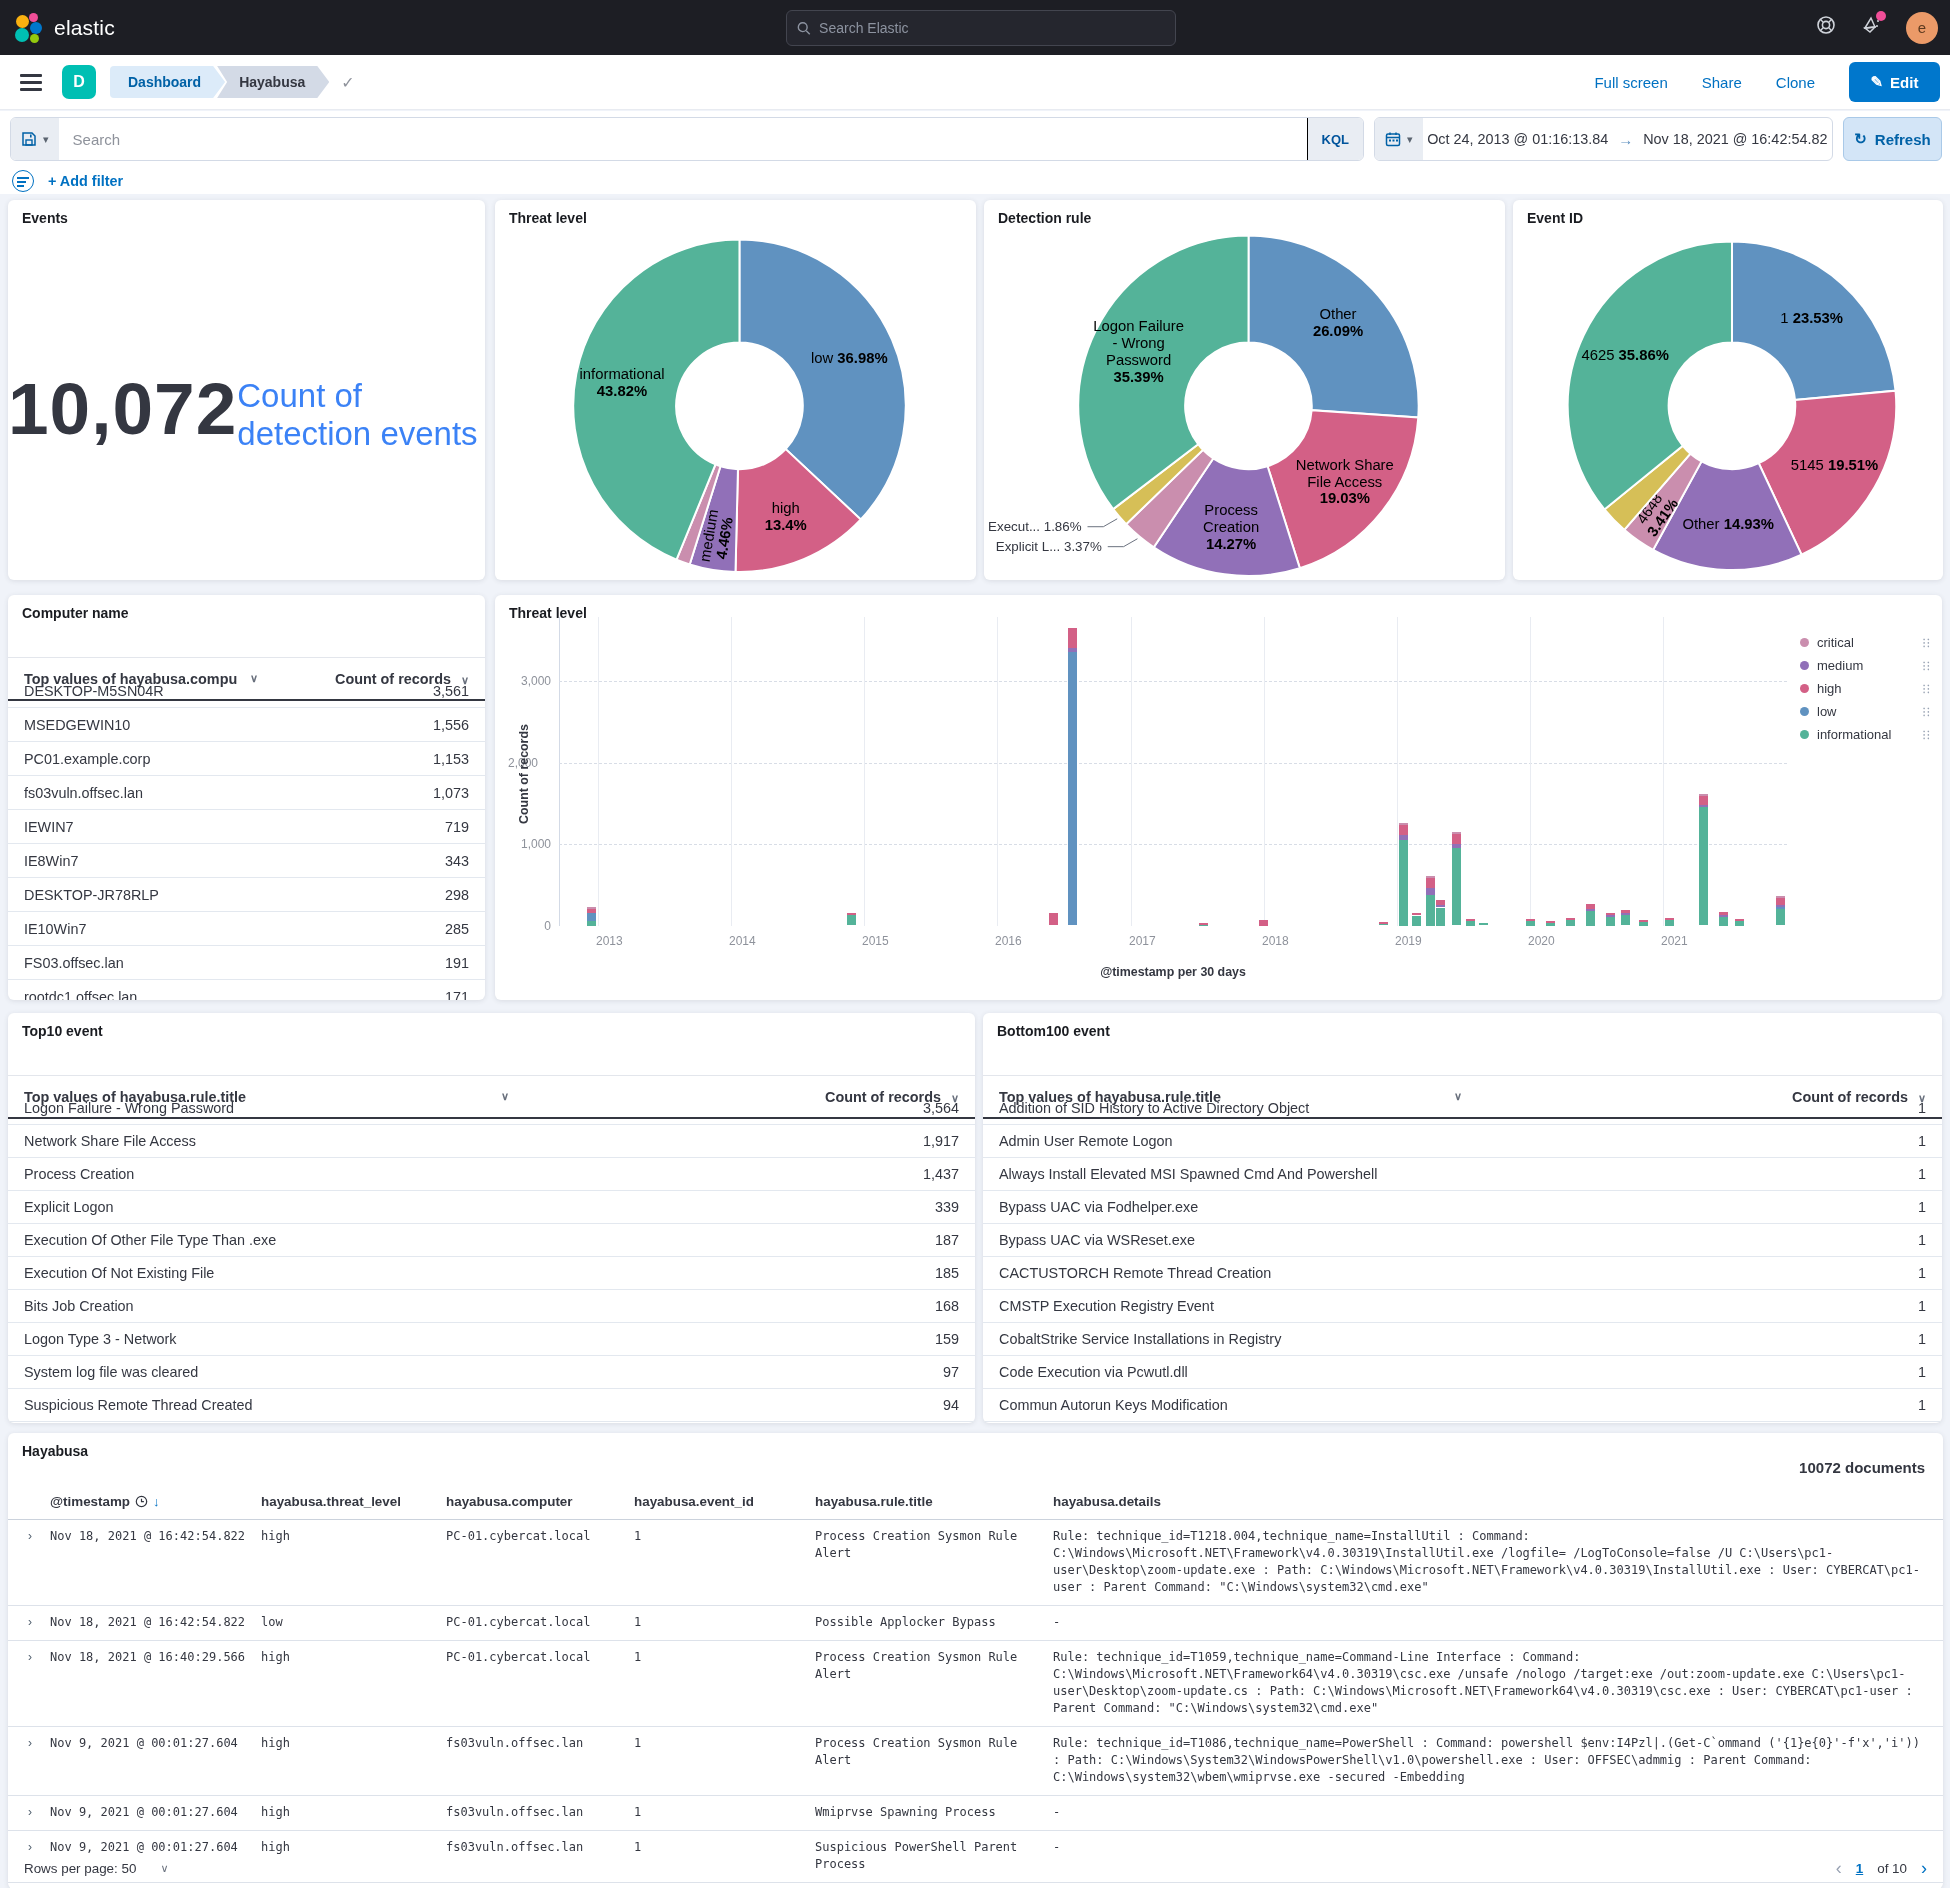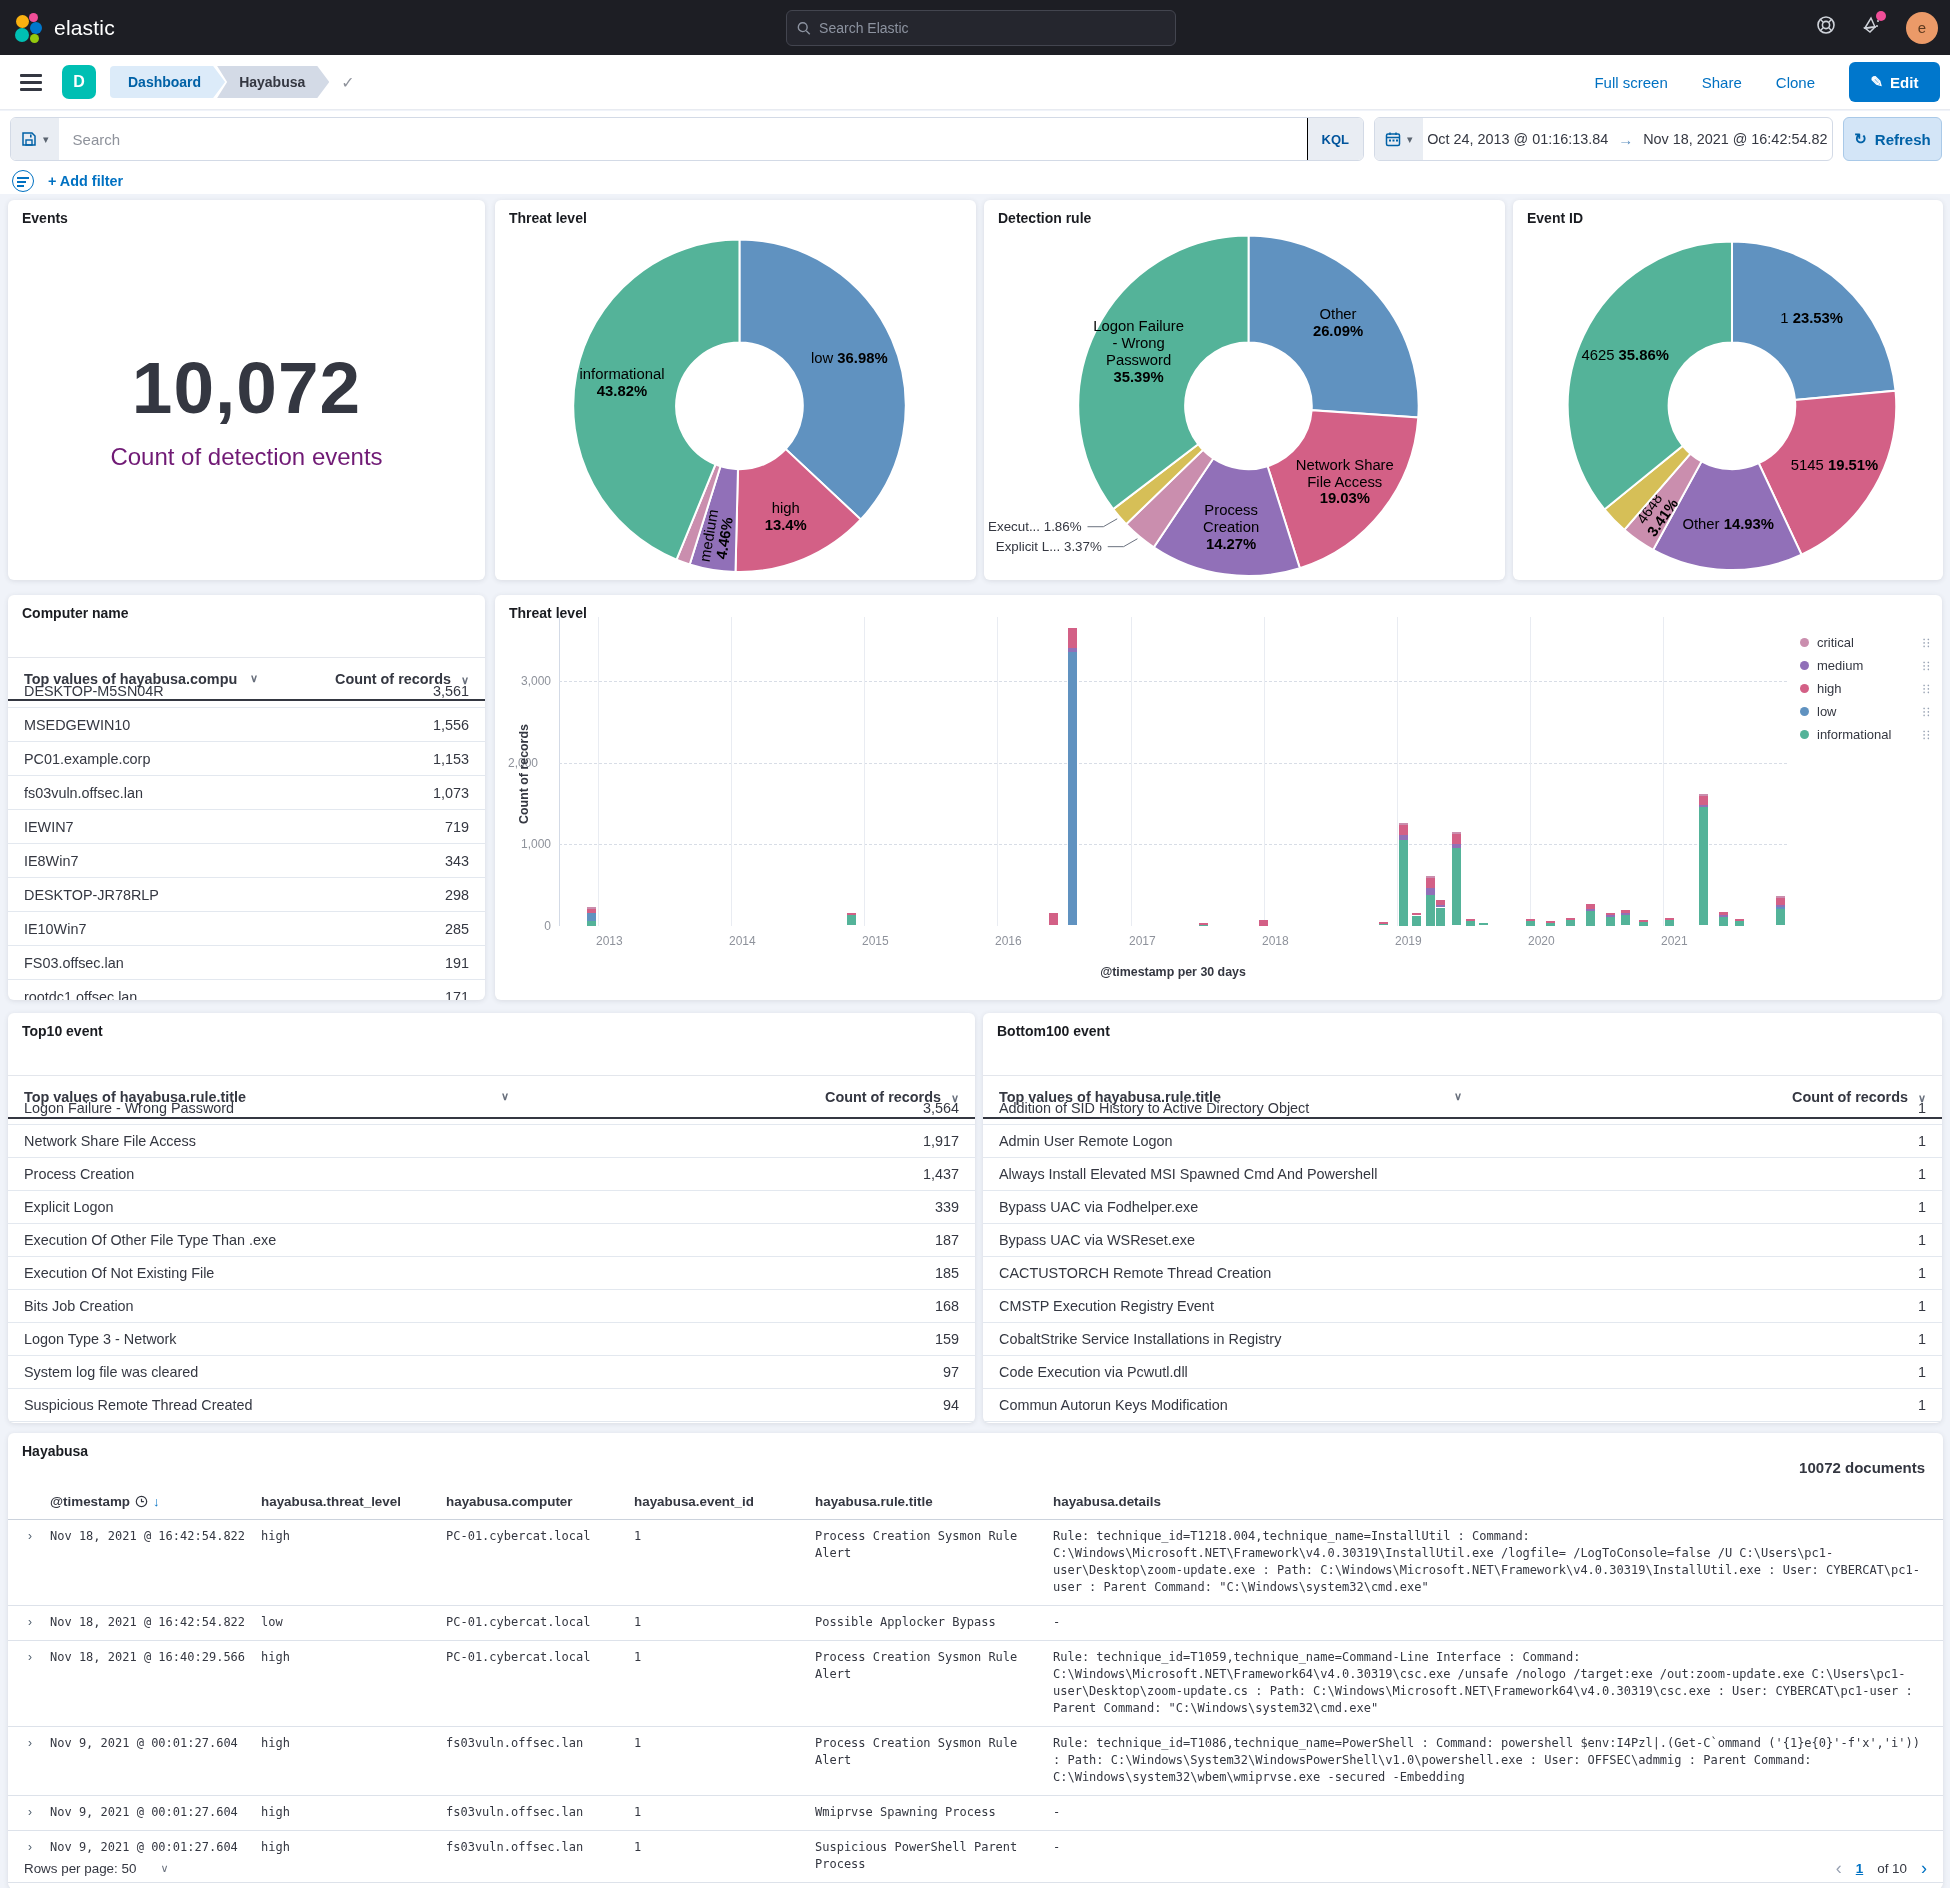--- a/index.html
+++ b/index.html
@@ -66,23 +66,23 @@
   #p-events { left:8px;  top:200px; width:477px; height:380px; }
   #p-threat { left:495px; top:200px; width:481px; height:380px; overflow:hidden; }
   #p-rule   { left:984px; top:200px; width:521px; height:380px; overflow:hidden; }
   #p-eid    { left:1513px;top:200px; width:430px; height:380px; overflow:hidden; }
   #p-comp   { left:8px;  top:595px; width:477px; height:405px; overflow:hidden; }
   #p-time   { left:495px; top:595px; width:1447px; height:405px; }
   #p-top10  { left:8px;  top:1013px; width:967px; height:410px; overflow:hidden; }
   #p-bot100 { left:983px; top:1013px; width:959px; height:410px; overflow:hidden; }
   #p-grid   { left:8px;  top:1433px; width:1935px; height:456px; overflow:hidden; }
 
-  .metric-wrap { height:100%; display:flex; flex-direction:column; align-items:center; justify-content:center; margin-top:-8px; }
+  .metric-wrap { height:100%; display:flex; flex-direction:row; align-items:center; justify-content:center; margin-top:-8px; }
   .metric-num { font-size:73px; font-weight:bold; color:#343741; letter-spacing:1px; }
-  .metric-cap { font-size:24px; color:#701a75; margin-top:14px; }
+  .metric-cap { font-size:33px; color:#3b82f6; margin-top:14px; }
 
   .donut-svg { position:absolute; left:0; top:0; }
   .donut-label { font-size:15px; fill:#000; }
   .donut-label .b { font-weight:bold; }
   .callout { font-size:13.5px; fill:#343741; }
 
   
   .tv-head { display:flex; align-items:center; border-top:1px solid #e3e6ec; border-bottom:2px solid #343741; font-weight:bold; font-size:14.4px; color:#343741; position:relative; }
   .tv-rows .tv-row { display:flex; align-items:center; font-size:14.4px; color:#343741; border-bottom:1px solid #e3e8ef; }
   .tv-left { padding-left:16px; }

